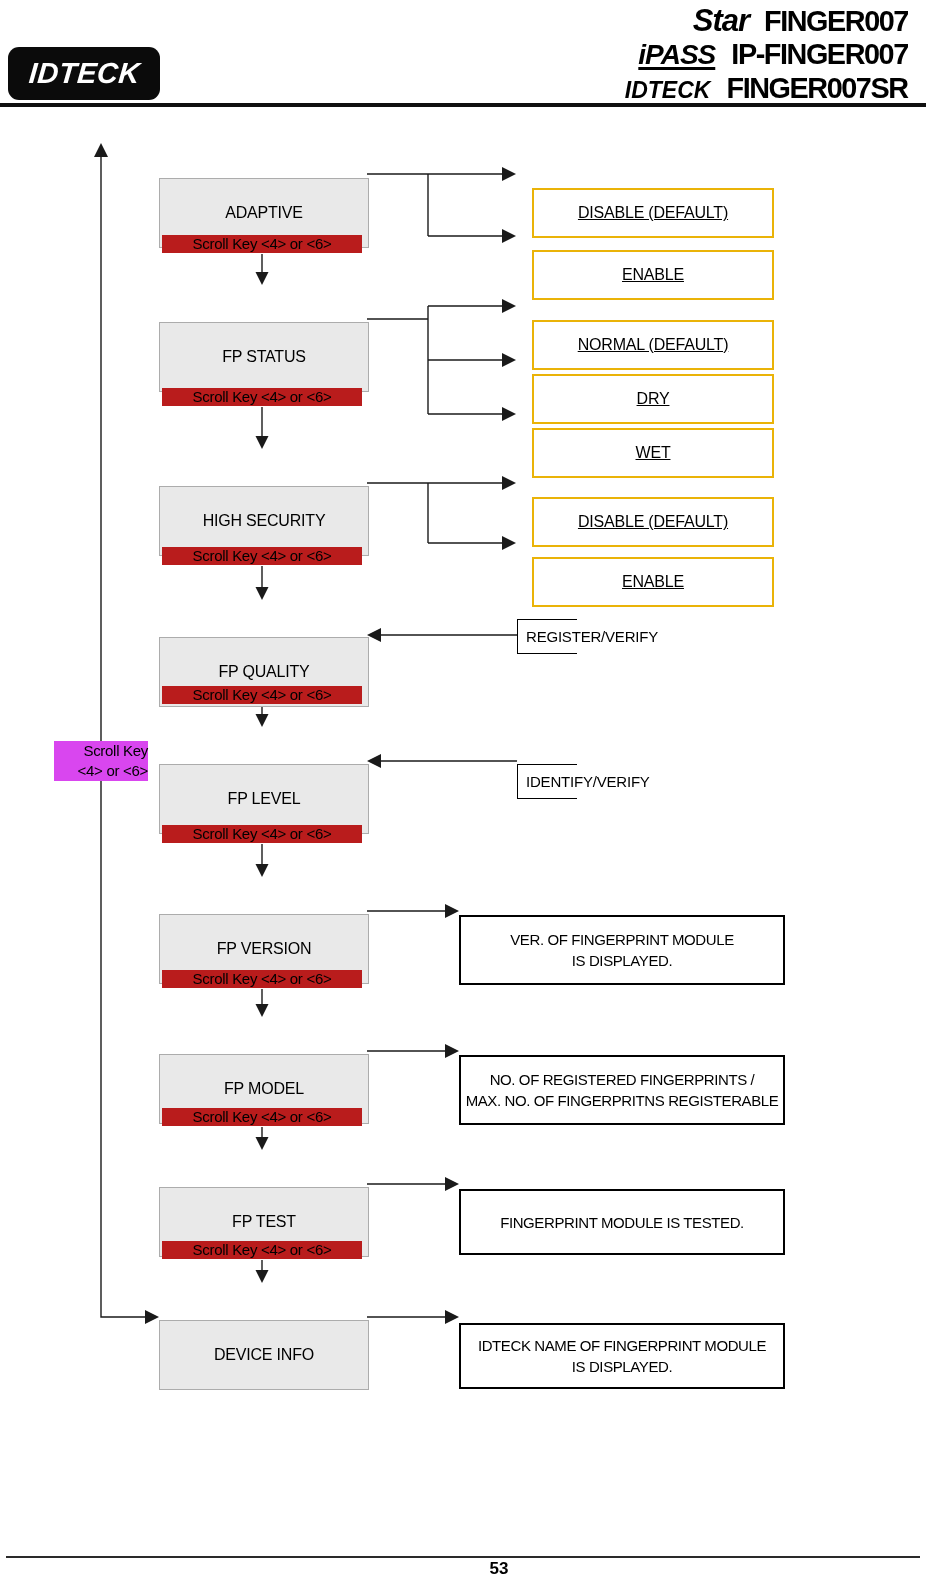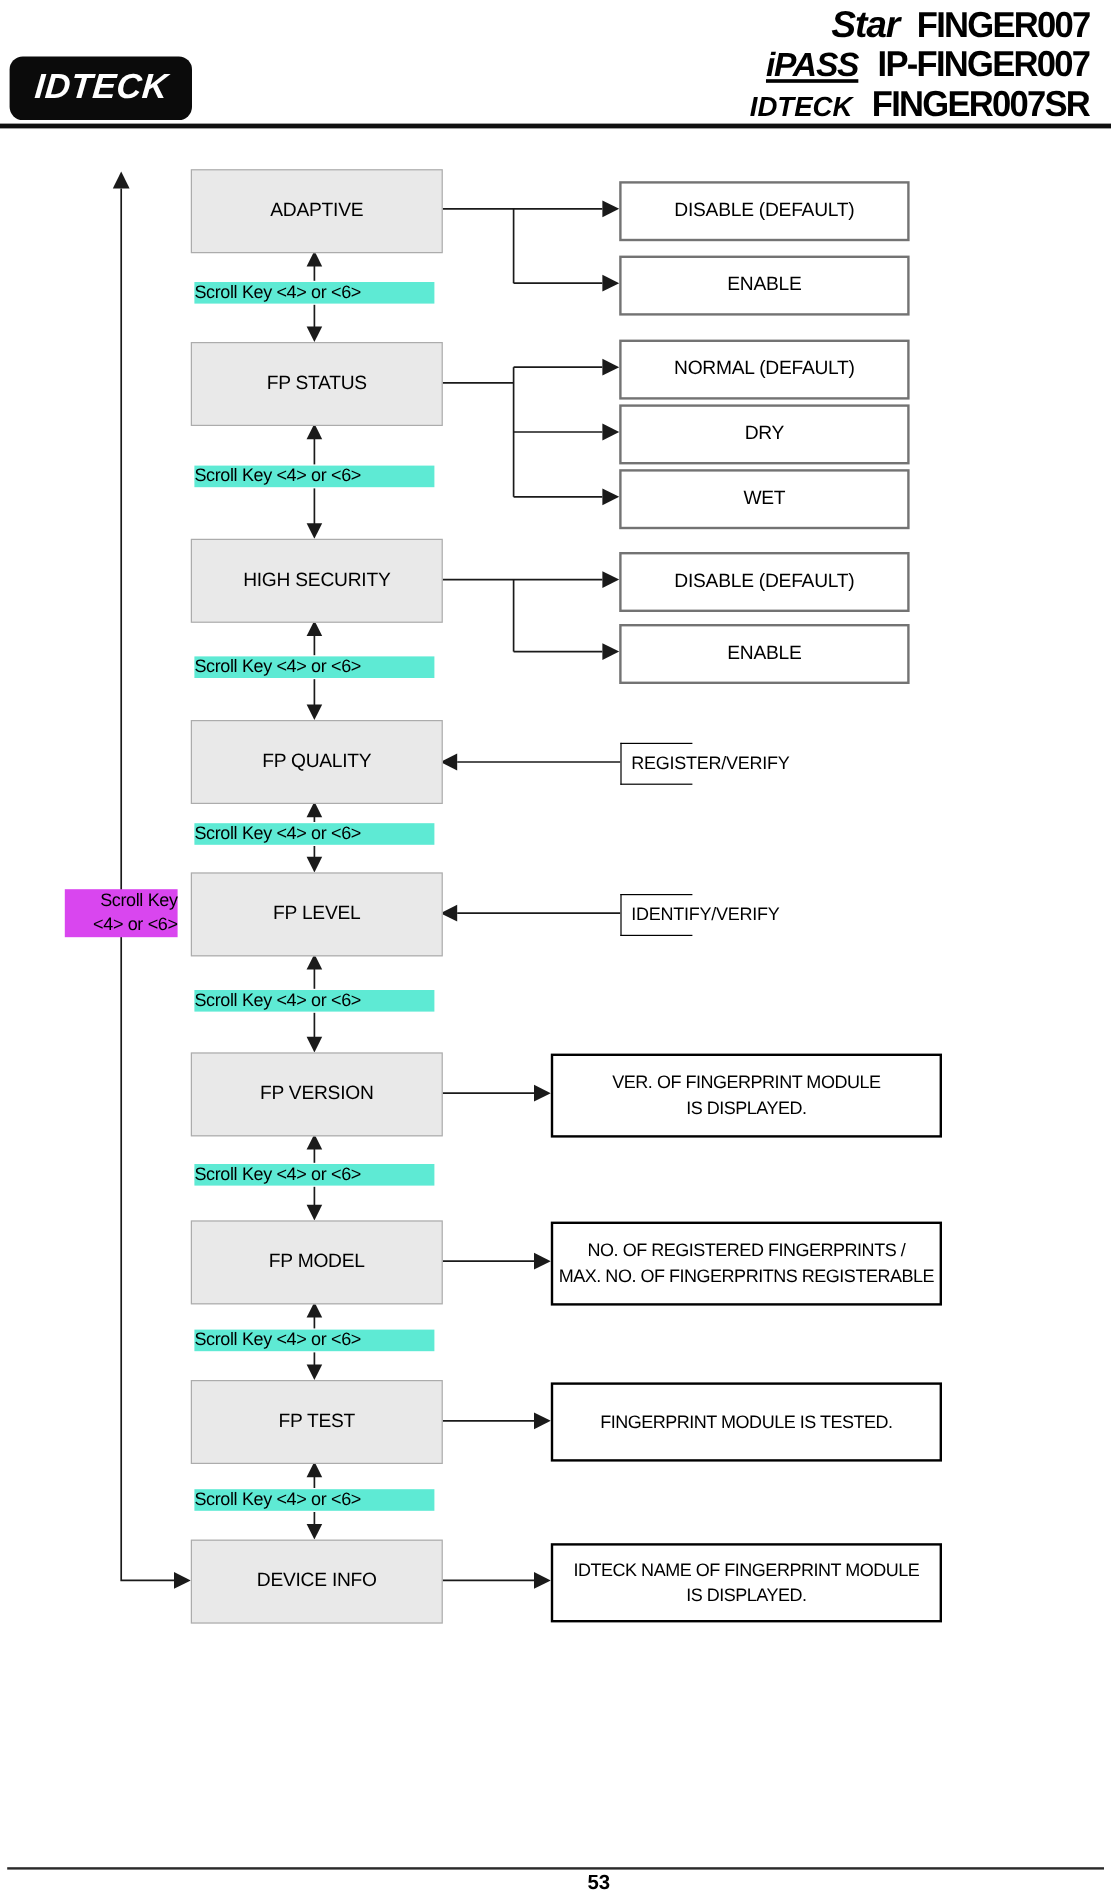--- a/index.html
+++ b/index.html
@@ -16,42 +16,42 @@
   .brand{font-style:italic;font-weight:900;margin-right:9px;}
   .brand-star{font-size:31px;letter-spacing:-1px;}
   .brand-ipass{font-size:28px;letter-spacing:-1px;text-decoration:underline;
         text-decoration-thickness:3px;text-underline-offset:3px;}
   .brand-idteck{font-size:23px;letter-spacing:0;}
   .pname{font-weight:700;font-size:30px;letter-spacing:-1.5px;transform:scaleX(0.96);
         transform-origin:right center;}
   .header-rule{position:absolute;left:0;top:103px;width:926px;height:4px;background:#101010;}
   
   .cbox{position:absolute;display:flex;align-items:center;justify-content:center;
-        text-align:center;font-size:16px;letter-spacing:-0.2px;z-index:2;}
+        text-align:center;font-size:16px;letter-spacing:-0.2px;z-index:2;margin-top:37px;}
   .menu{left:159px;width:208px;height:68px;background:#e9e9e9;border:1px solid #acacac;}
-  .opt{left:516px;width:238px;height:46px;background:#fff;border:2px solid #737373;}
+  .opt{left:532px;width:238px;height:46px;background:#fff;border:2px solid #eab308;text-decoration:underline;}
   .wide{left:459px;width:322px;background:#fff;border:2px solid #000;
         flex-direction:column;line-height:1.4;font-size:15px;letter-spacing:-0.4px;}
   #menu-adaptive{top:141px}#menu-fp-status{top:285px}#menu-high-security{top:449px}
   #menu-fp-quality{top:600px}#menu-fp-level{top:727px}#menu-fp-version{top:877px}
   #menu-fp-count{top:1017px}#menu-fp-test{top:1150px}#menu-device-info{top:1283px}
   #opt-adaptive-disable{top:151px}#opt-adaptive-enable{top:213px}
   #opt-status-normal{top:283px}#opt-status-dry{top:337px}#opt-status-wet{top:391px}
   #opt-security-disable{top:460px}#opt-security-enable{top:520px}
   #res-version{top:878px;height:66px}#res-count{top:1018px;height:66px}
   #res-test{top:1152px;height:62px}#res-model{top:1286px;height:62px}
   
   .srcbox{position:absolute;left:517px;width:59px;height:33px;background:#fff;
         border:1.5px solid #000;border-right:none;z-index:2;}
   .srcbox span{position:absolute;left:8px;top:0;height:33px;line-height:33px;
         white-space:nowrap;font-size:15px;letter-spacing:-0.2px;background:transparent;}
-  #src-quality{top:619px}#src-level{top:745px}
+  #src-quality{top:619px}#src-level{top:764px}
   
   .scroll-label{position:absolute;left:162px;width:200px;height:18px;line-height:18px;
-        text-align:left;font-size:15px;letter-spacing:-0.3px;background:#5eead4;z-index:3;}
+        text-align:center;font-size:15px;letter-spacing:-0.3px;background:#b91c1c;z-index:3;}
   #sl1{top:235px}#sl2{top:388px}#sl3{top:547px}#sl4{top:686px}
   #sl5{top:825px}#sl6{top:970px}#sl7{top:1108px}#sl8{top:1241px}
   .side-label{position:absolute;left:54px;top:741px;width:94px;text-align:right;
         font-size:15px;line-height:20px;letter-spacing:-0.3px;background:#d946ef;z-index:3;}
   
   .connectors{position:absolute;left:0;top:0;z-index:1;}
   
   .footer-rule{position:absolute;left:6px;top:1556px;width:914px;height:2px;background:#2a2a2a;}
   .page-number{position:absolute;left:0;top:1559px;width:926px;text-align:center;
         font-size:17px;font-weight:700;padding-left:36px;}

